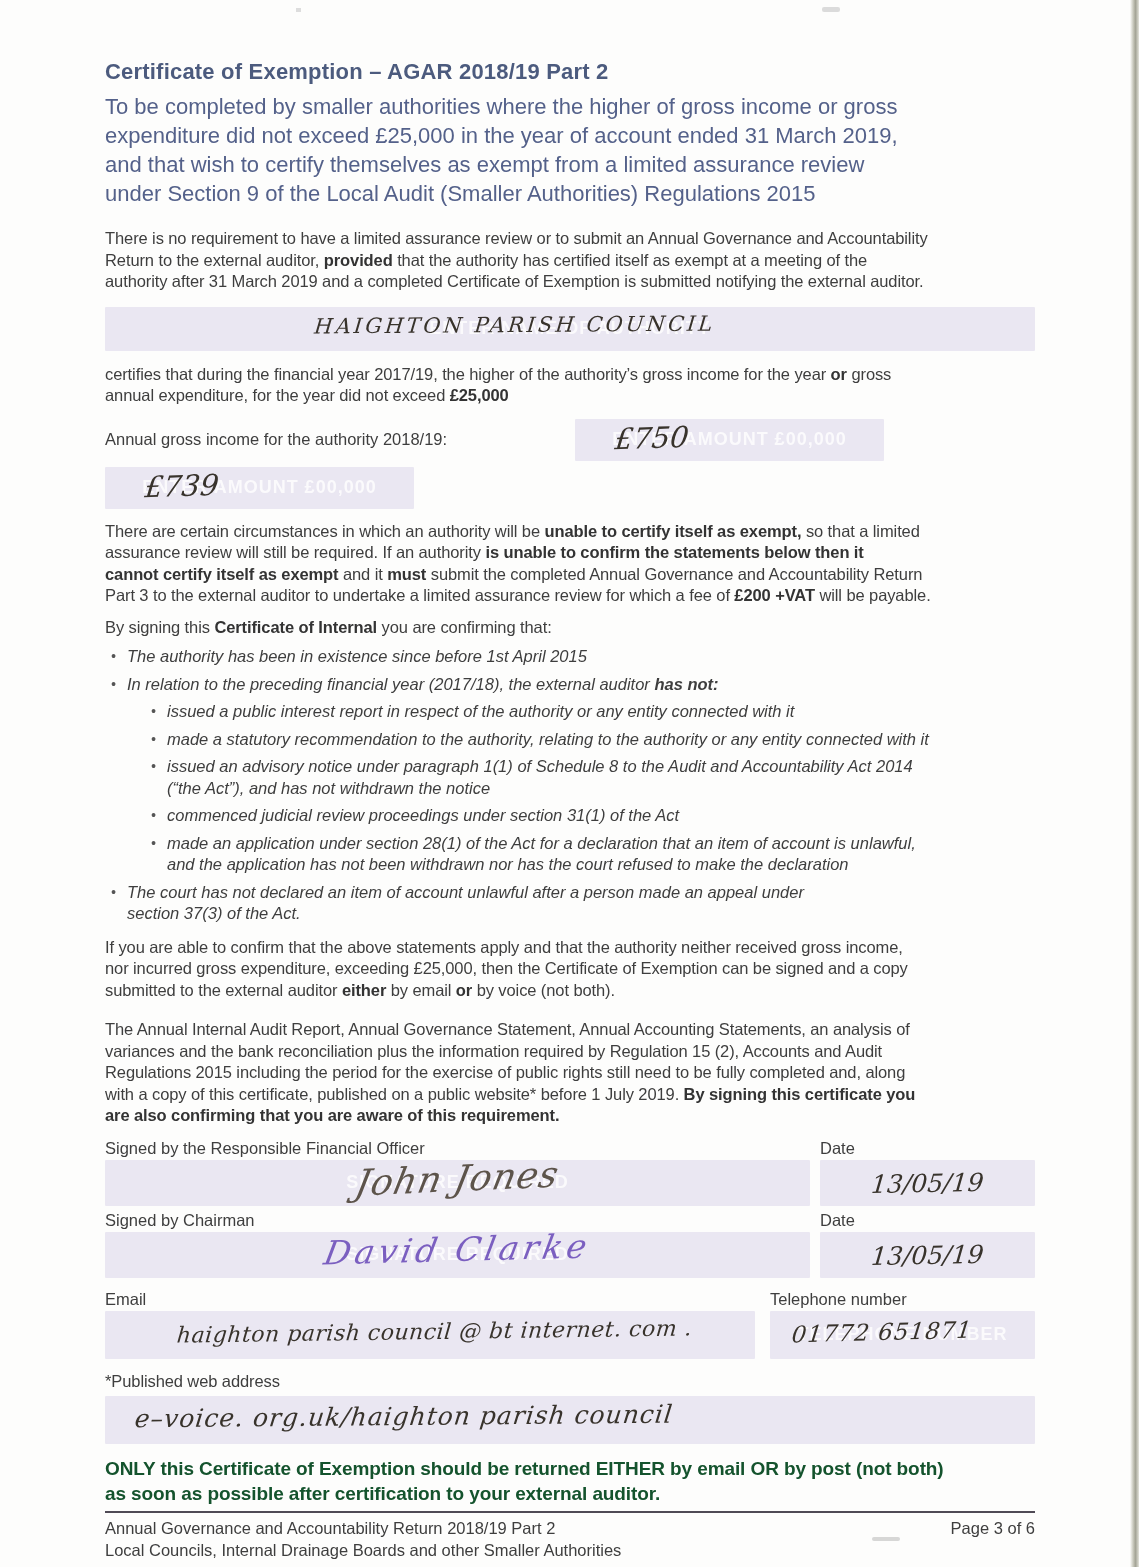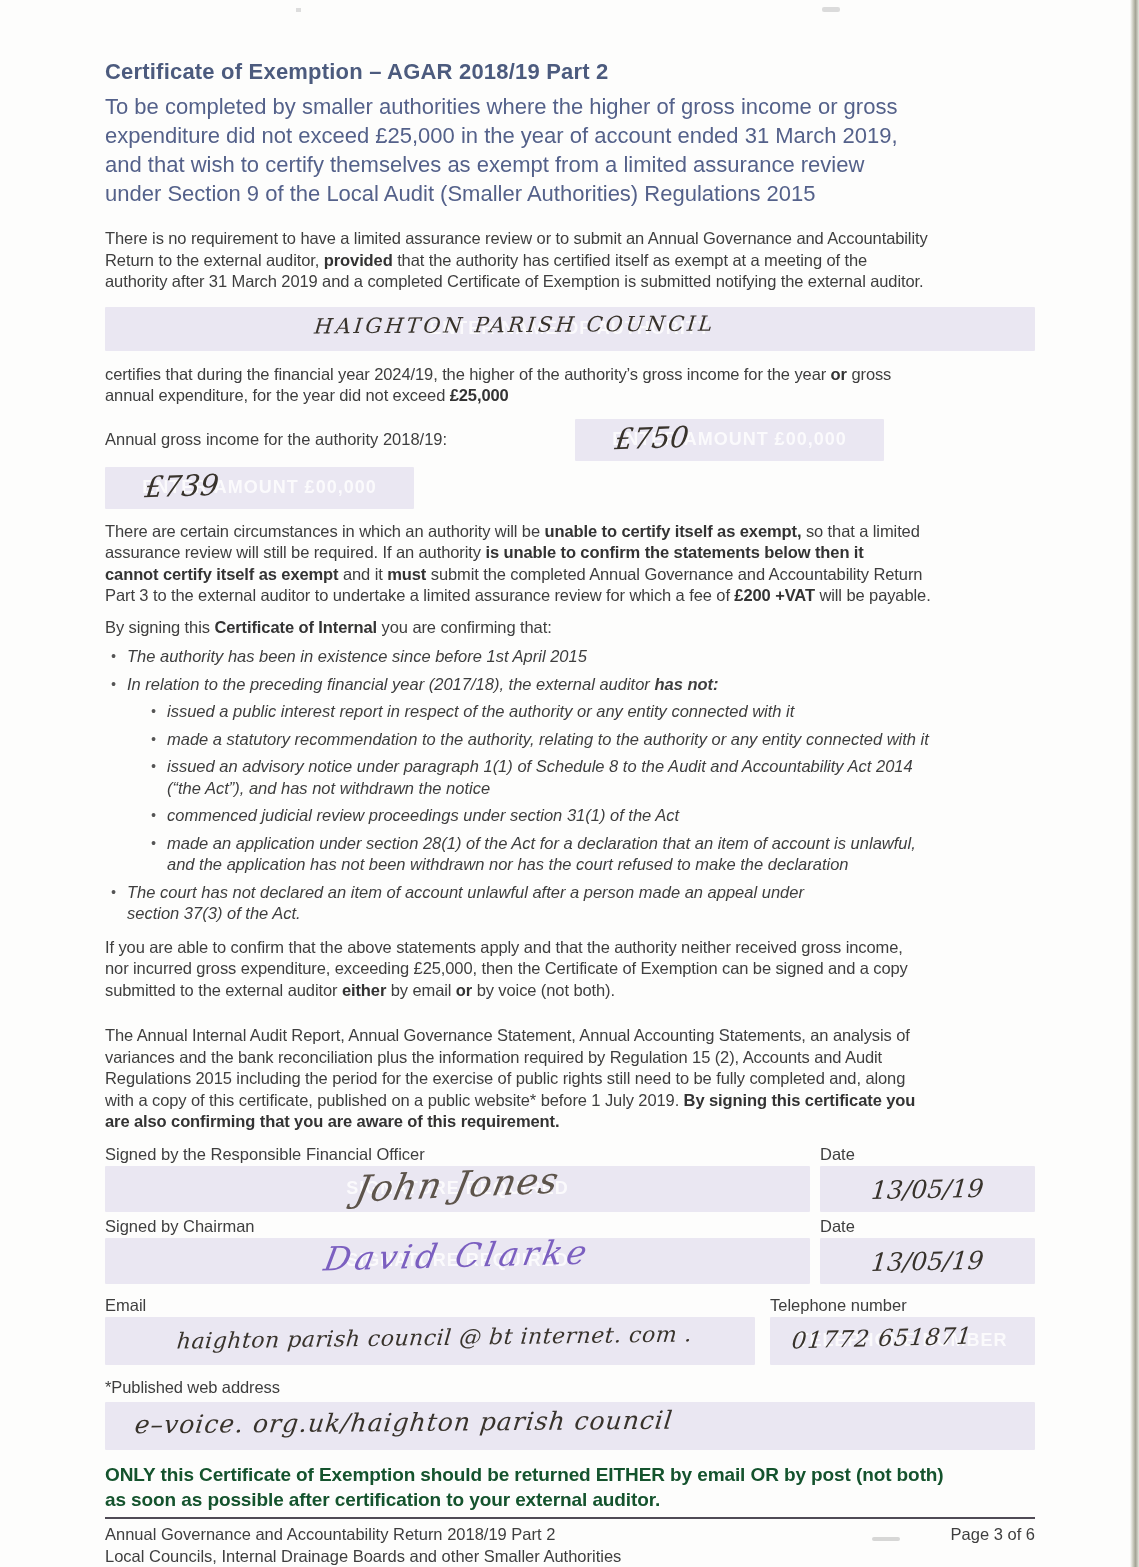--- a/index.html
+++ b/index.html
@@ -115,21 +115,21 @@
 
     <p class="body" style="margin-top:20px"><span>There is no requirement to have a limited assurance review or to submit an Annual Governance and Accountability
 Return to the external auditor, </span><b>provided</b><span> that the authority has certified itself as exempt at a meeting of the
 authority after 31 March 2019 and a completed Certificate of Exemption is submitted notifying the external auditor.</span></p>
 
     <div class="fieldbox namebox">
       <div class="wm">ENTER NAME OF AUTHORITY</div>
       <div class="hw">HAIGHTON PARISH COUNCIL</div>
     </div>
 
-    <p class="body" style="margin-top:13px"><span>certifies that during the financial year 2024/19, the higher of the authority’s gross income for the year </span><b>or</b><span> gross
+    <p class="body" style="margin-top:13px"><span>certifies that during the financial year 2017/19, the higher of the authority’s gross income for the year </span><b>or</b><span> gross
 annual expenditure, for the year did not exceed </span><b>£25,000</b></p>
 
     <div class="amount-row">
       <div class="lbl">Annual gross income for the authority 2018/19:</div>
       <div class="fieldbox">
         <div class="wm">ENTER AMOUNT £00,000</div>
         <div class="hw">£750</div>
       </div>
     </div>
 
@@ -158,21 +158,21 @@
       <div class="b sub">made an application under section 28(1) of the Act for a declaration that an item of account is unlawful,
 and the application has not been withdrawn nor has the court refused to make the declaration</div>
       <div class="b">The court has not declared an item of account unlawful after a person made an appeal under
 section 37(3) of the Act.</div>
     </div>
 
     <p class="body mt"><span>If you are able to confirm that the above statements apply and that the authority neither received gross income,
 nor incurred gross expenditure, exceeding £25,000, then the Certificate of Exemption can be signed and a copy
 submitted to the external auditor </span><b>either</b><span> by email </span><b>or</b><span> by voice (not both).</span></p>
 
-    <p class="body" style="margin-top:24px"><span>The Annual Internal Audit Report, Annual Governance Statement, Annual Accounting Statements, an analysis of
+    <p class="body" style="margin-top:18px"><span>The Annual Internal Audit Report, Annual Governance Statement, Annual Accounting Statements, an analysis of
 variances and the bank reconciliation plus the information required by Regulation 15 (2), Accounts and Audit
 Regulations 2015 including the period for the exercise of public rights still need to be fully completed and, along
 with a copy of this certificate, published on a public website* before 1 July 2019. </span><b>By signing this certificate you
 are also confirming that you are aware of this requirement.</b></p>
 
     <div class="lblrow">
       <div class="left">Signed by the Responsible Financial Officer</div>
       <div class="right">Date</div>
     </div>
     <div class="sig-row">

